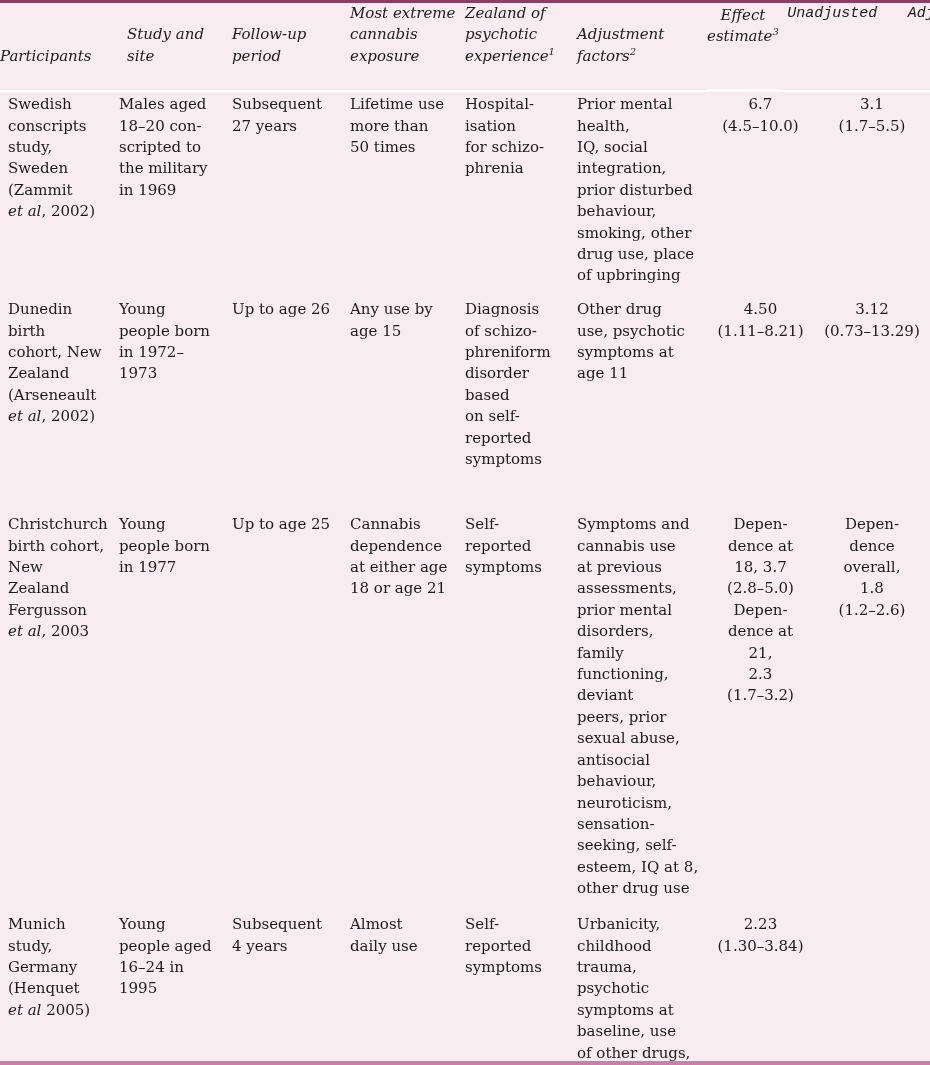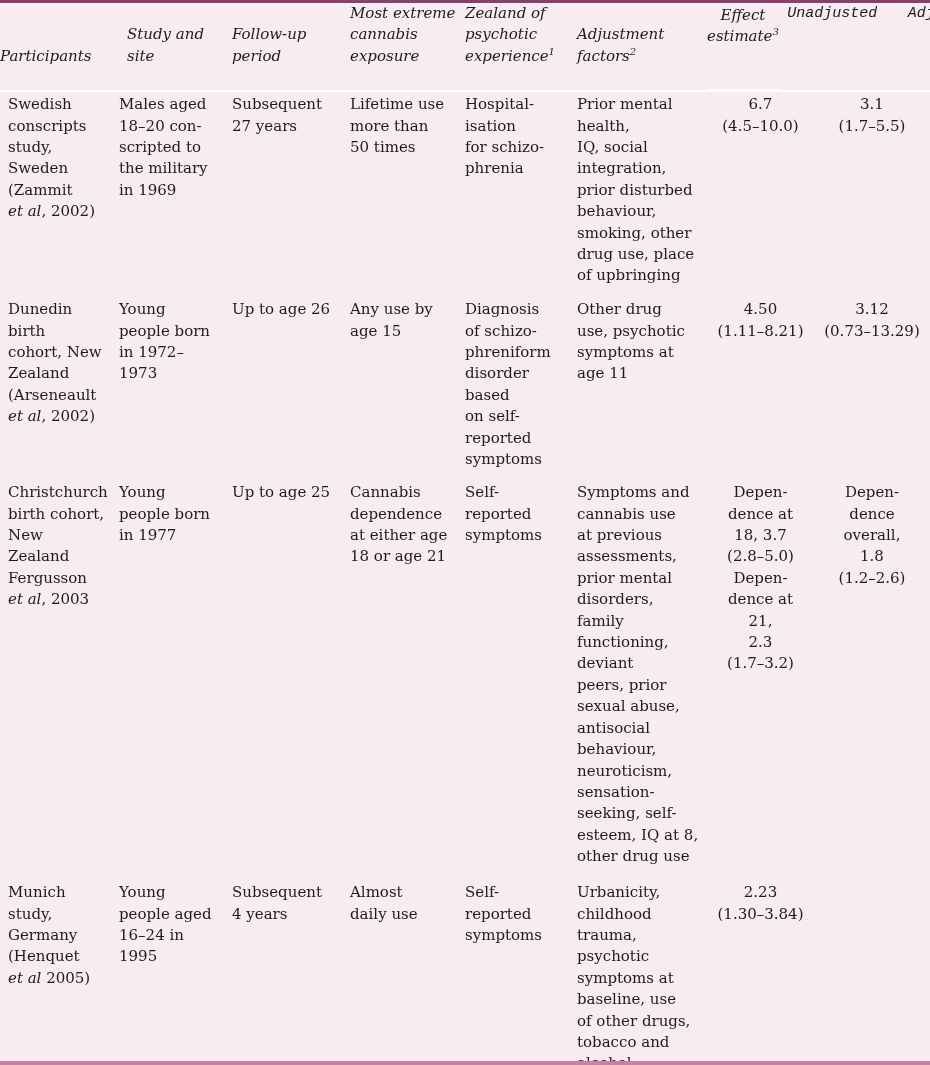--- a/index.html
+++ b/index.html
@@ -55,21 +55,21 @@
     border-bottom: 1.5px solid var(--separator);
   }
   .eg-subrow { display: flex; padding-bottom: 5px; font-family: Liberation Mono, monospace; }
   .eg-sub7 { width: 107px; text-align: center; }
   .eg-sub8 { width: 116px; text-align: center; }
   
   .row .cell { padding-top: 2px; }
   .row .c7, .row .c8 { text-align: center; }
   .row1 { min-height: 205px; }
   .row2 { min-height: 183px; }
-  .row3 { min-height: 400px; }
+  .row3 { min-height: 400px; margin-top: 32px; }
   .row4 { min-height: 196px; }
   .it { font-style: italic; }
 </style>
 </head>
 <body>
 
 <div class="page">
 
   <div class="grid header">
     <div class="cell"><span>Participants</span></div>

